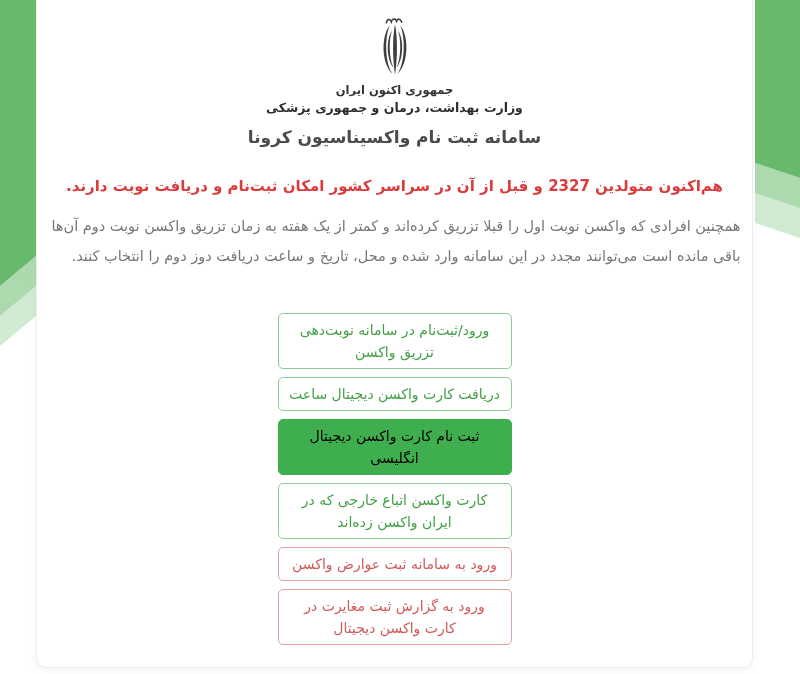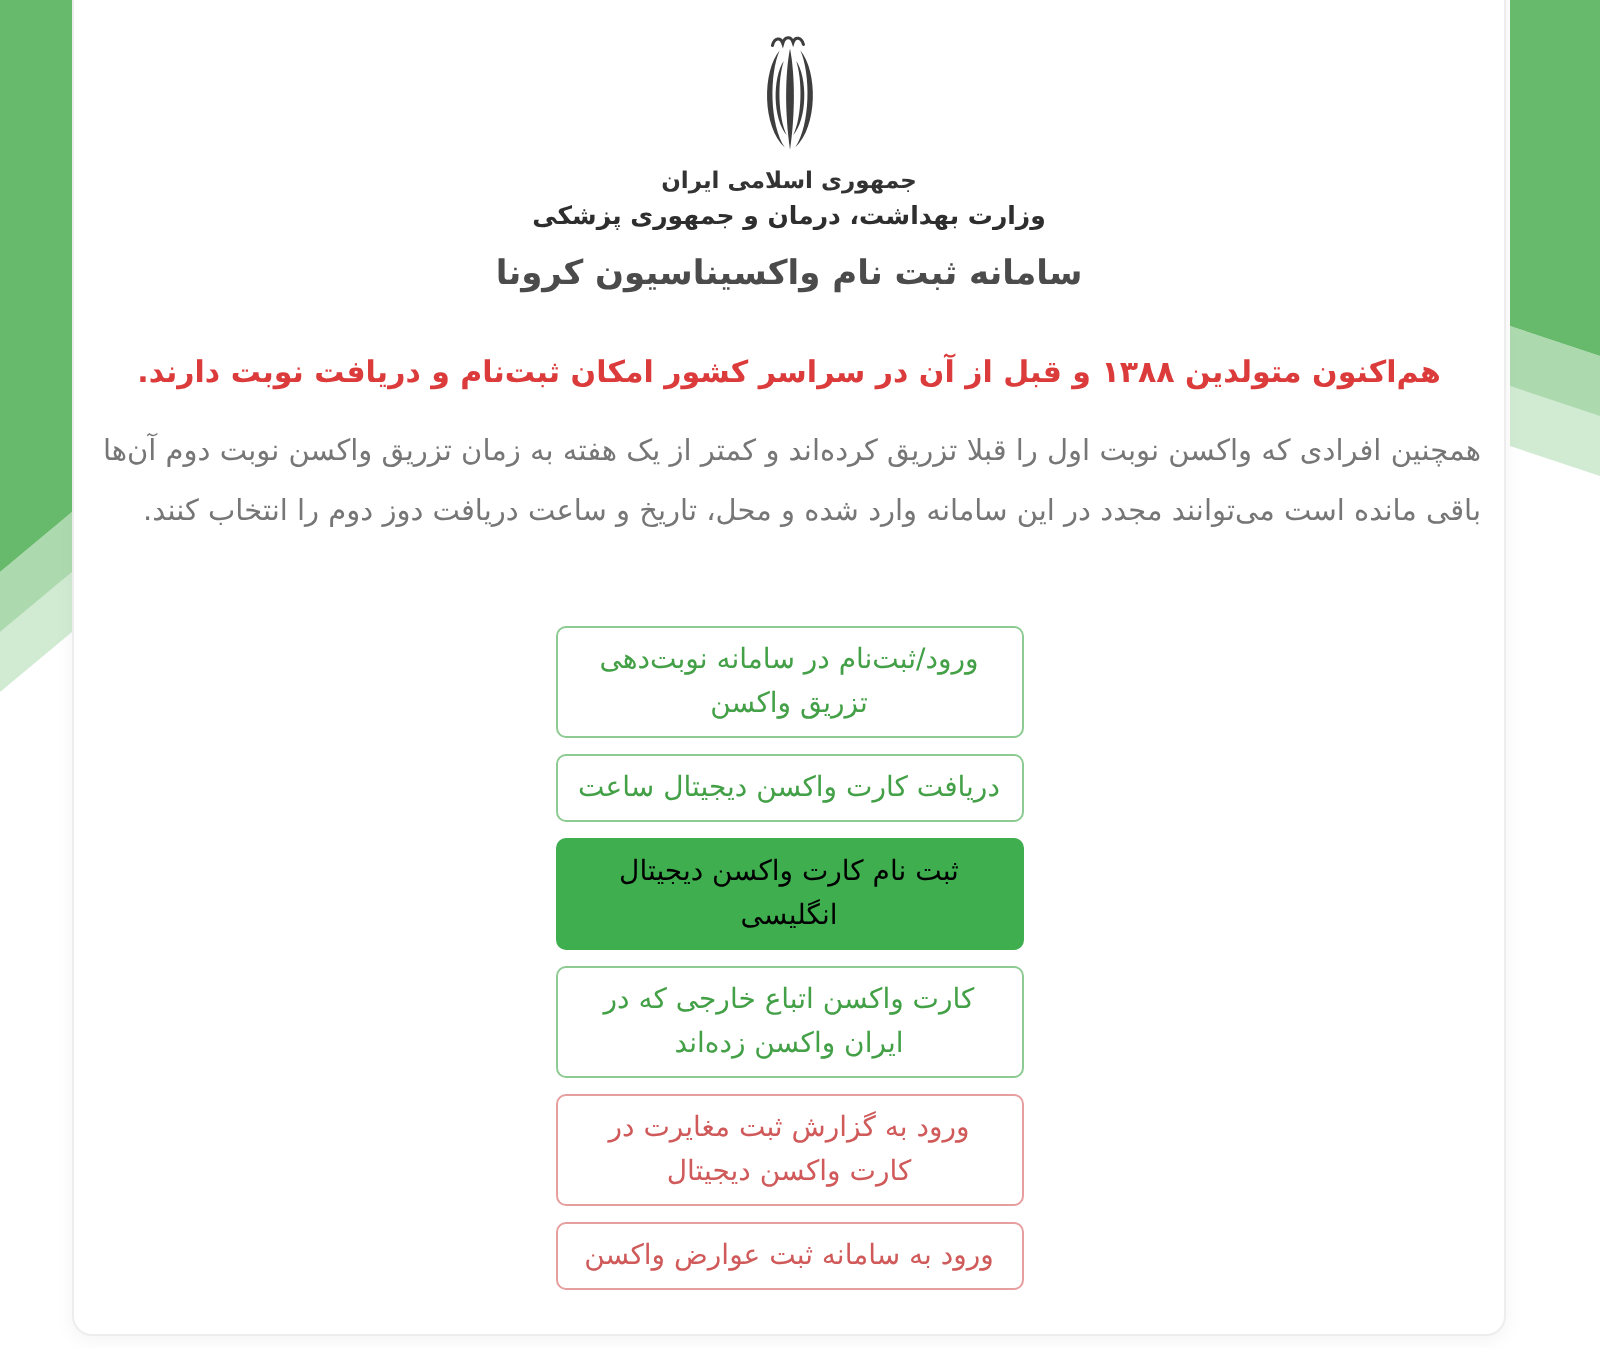--- a/index.html
+++ b/index.html
@@ -86,31 +86,31 @@
     <g fill="#3e3e3e">
       <path d="M50 16 C45 42 45 80 50 114 C55 80 55 42 50 16 Z"></path>
       <path d="M44 28 C33 44 33 84 47 100 C38 82 38 46 44 28 Z"></path>
       <path d="M56 28 C67 44 67 84 53 100 C62 82 62 46 56 28 Z"></path>
       <path d="M40 18 C23 38 23 92 45 112 C30 90 30 40 40 18 Z"></path>
       <path d="M60 18 C77 38 77 92 55 112 C70 90 70 40 60 18 Z"></path>
     </g>
     <path d="M33 13 C35 5 41 5 43 11 C45 4 51 4 53 10 C55 4 61 5 63 12" fill="none" stroke="#3e3e3e" stroke-width="3" stroke-linecap="round"></path>
   </svg>
 
-  <div class="logo-caption-1">جمهوری اسلامی ایران</div>
+  <div class="logo-caption-1">جمهوری اکنون ایران</div>
   <div class="logo-caption-2">وزارت بهداشت، درمان و جمهوری پزشکی</div>
 
   <div class="page-title">سامانه ثبت نام واکسیناسیون کرونا</div>
 
-  <div class="notice">هم‌اکنون متولدین ۱۳۸۸ و قبل از آن در سراسر کشور امکان ثبت‌نام و دریافت نوبت دارند.</div>
+  <div class="notice">هم‌اکنون متولدین 2327 و قبل از آن در سراسر کشور امکان ثبت‌نام و دریافت نوبت دارند.</div>
 
   <div class="description">همچنین افرادی که واکسن نوبت اول را قبلا تزریق کرده‌اند و کمتر از یک هفته به زمان تزریق واکسن نوبت دوم آن‌ها باقی مانده است می‌توانند مجدد در این سامانه وارد شده و محل، تاریخ و ساعت دریافت دوز دوم را انتخاب کنند.</div>
 
   <div class="btn-col">
     <a class="btn outline-green">ورود/ثبت‌نام در سامانه نوبت‌دهی تزریق واکسن</a>
     <a class="btn outline-green">دریافت کارت واکسن دیجیتال ساعت</a>
     <a class="btn solid-green">ثبت نام کارت واکسن دیجیتال انگلیسی</a>
     <a class="btn outline-green">کارت واکسن اتباع خارجی که در ایران واکسن زده‌اند</a>
+    <a class="btn outline-red">ورود به سامانه ثبت عوارض واکسن</a>
     <a class="btn outline-red">ورود به گزارش ثبت مغایرت در کارت واکسن دیجیتال</a>
-    <a class="btn outline-red">ورود به سامانه ثبت عوارض واکسن</a>
   </div>
 
 </div>
 
 </body></html>

